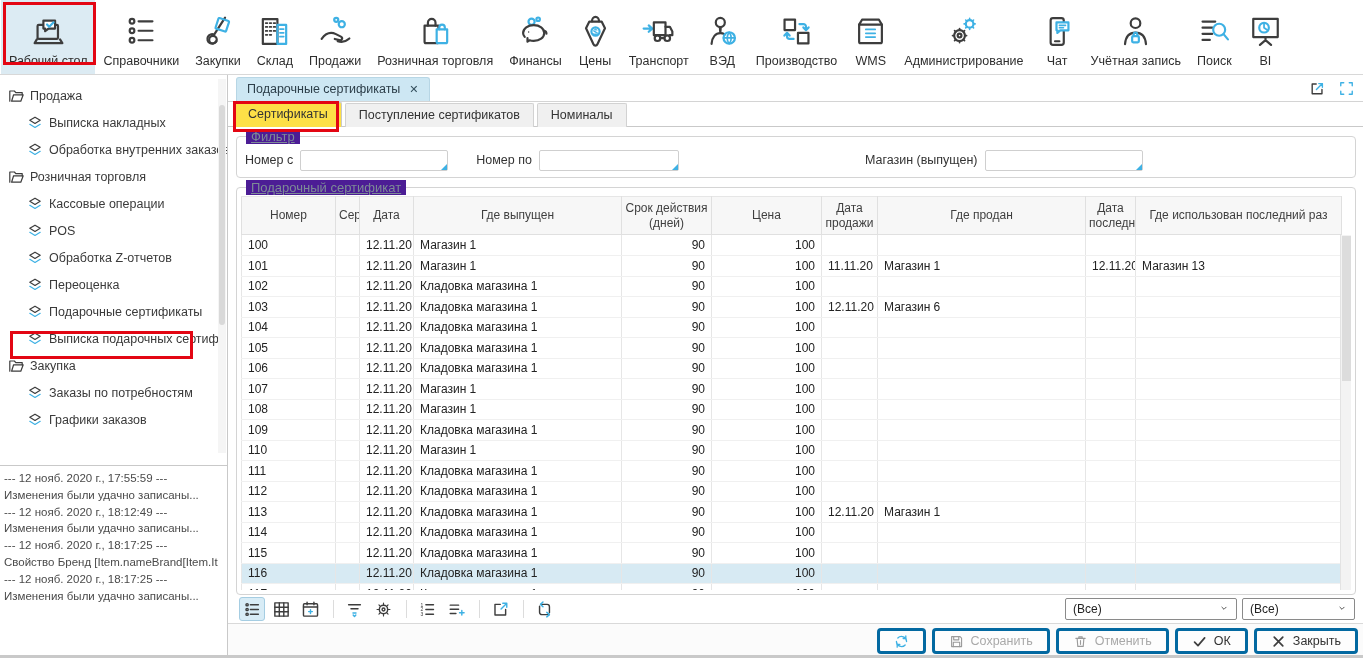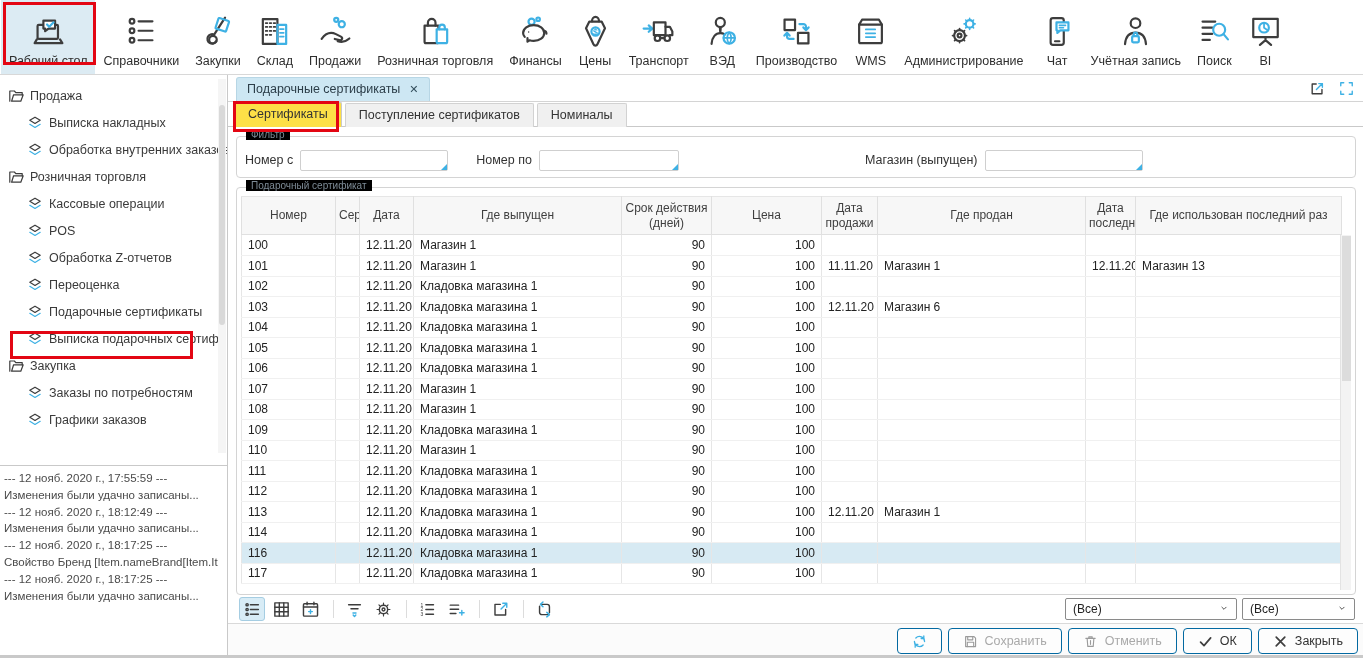--- a/index.html
+++ b/index.html
@@ -39,21 +39,21 @@
        border-radius:3px 3px 0 0;padding:0 10px;font-size:12.5px;color:#2c3e49;display:flex;align-items:center;gap:9px;cursor:pointer;}
   .tab-close{font-size:11px;color:#35505e;cursor:pointer;}
   .tabstrip-right{margin-left:auto;display:flex;align-items:center;gap:12px;padding-bottom:4px;}
   .tabstrip-right .ico svg{width:17px;height:17px;}
   .subtabs{height:25px;display:flex;align-items:flex-end;border-bottom:1px solid #c9c9c9;padding-left:6px;}
   .subtab{height:24px;line-height:22px;padding:0 13px;font-size:12.5px;color:#333;background:#f0f0f0;
           border:1px solid #d2d2d2;border-bottom:none;margin-right:3px;cursor:pointer;border-radius:2px 2px 0 0;position:relative;top:1px;}
   .subtab.active{background:#fde047;border-color:#c9c9c9;height:25px;z-index:2;}
   
   .fset{position:relative;border:1px solid #d4d4d4;border-radius:4px;margin:9px 7px 0 8px;background:#fff;}
-  .fset>.legend{position:absolute;top:-8px;left:9px;background:#000000;padding:0 5px;font-size:10px;color:#7d8b96;}
+  .fset>.legend{position:absolute;top:-8px;left:9px;background:#4c1d95;padding:0 5px;font-size:13px;color:#7d8b96;text-decoration:underline;}
   .filter-f{height:42px;display:flex;align-items:center;padding:6px 8px 2px;}
   .f-label{font-size:12.5px;color:#333;margin-right:7px;white-space:nowrap;}
   .f-input{position:relative;height:21px;border:1px solid #cfcfcf;border-radius:2px;background:#fff;}
   .f-input input{width:100%;height:100%;border:none;outline:none;padding:0 5px;font-size:12px;background:transparent;}
   .f-input::after{content:"";position:absolute;right:0;bottom:0;width:0;height:0;
                   border-left:6px solid transparent;border-bottom:6px solid #3eb1e4;}
   .grid-f{flex:1;min-height:0;display:flex;flex-direction:column;padding:8px 4px 4px;}
   
   table{border-collapse:collapse;table-layout:fixed;width:1100px;}
   .ghead th{background:#f7f7f7;border:1px solid #e0e0e0;border-top:1px solid #e6e6e6;height:38px;
@@ -74,21 +74,21 @@
   .gb-ico svg{width:19px;height:19px;}
   .gb-ico.sel{background:#d8ecf6;border-color:#a5cde2;}
   .gb-sep{width:1px;height:18px;background:#dcdcdc;margin:0 7px;}
   .gb-selects{margin-left:auto;display:flex;gap:5px;}
   .sel-box{height:22px;border:1px solid #8a8a8a;border-radius:2px;background:#fff;display:flex;align-items:center;
            justify-content:space-between;padding:0 7px;font-size:12px;color:#222;cursor:pointer;}
   .sel-box svg{width:10px;height:6px;margin-left:8px;}
   
   .actions{height:35px;border-top:1px solid #d9d9d9;background:#fbfbfb;display:flex;align-items:center;
            justify-content:flex-end;gap:6px;padding-right:5px;}
-  .btn{height:26px;min-width:44px;border:1px solid #0369a1;border-radius:4px;background:#fdfdfd;
+  .btn{height:26px;min-width:44px;border:3px solid #0369a1;border-radius:4px;background:#fdfdfd;
        display:flex;align-items:center;justify-content:center;padding:0 14px;font-size:12.5px;color:#333;cursor:pointer;gap:7px;}
   .btn.disabled{color:#a9a9a9;}
   .btn .ico svg{width:15px;height:15px;}
   .btn .ico.gray{color:#9b9b9b;}
   .btn .ico.dark{color:#3f3f3f;}
   
   .annot{position:absolute;border:3px solid #e30613;z-index:50;pointer-events:none;}
 </style>
 </head>
 <body>
@@ -676,20 +676,32 @@
                   <td class=""></td>
                   <td class="">12.11.20</td>
                   <td class="">Кладовка магазина 1</td>
                   <td class="num">90</td>
                   <td class="num">100</td>
                   <td class=""></td>
                   <td class=""></td>
                   <td class=""></td>
                   <td class=""></td>
                 </tr>
+                <tr class="">
+                  <td class="">115</td>
+                  <td class=""></td>
+                  <td class="">12.11.20</td>
+                  <td class="">Кладовка магазина 1</td>
+                  <td class="num">90</td>
+                  <td class="num">100</td>
+                  <td class=""></td>
+                  <td class=""></td>
+                  <td class=""></td>
+                  <td class=""></td>
+                </tr>
                 <tr class="sel">
                   <td class="">116</td>
                   <td class=""></td>
                   <td class="">12.11.20</td>
                   <td class="">Кладовка магазина 1</td>
                   <td class="num">90</td>
                   <td class="num">100</td>
                   <td class=""></td>
                   <td class=""></td>
                   <td class=""></td>

